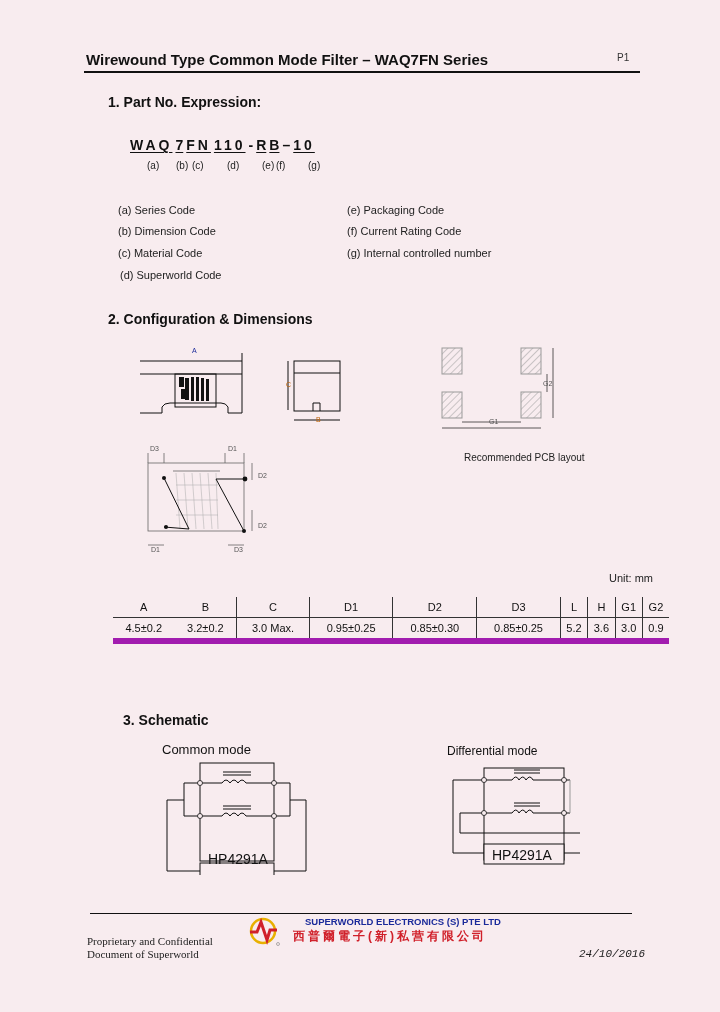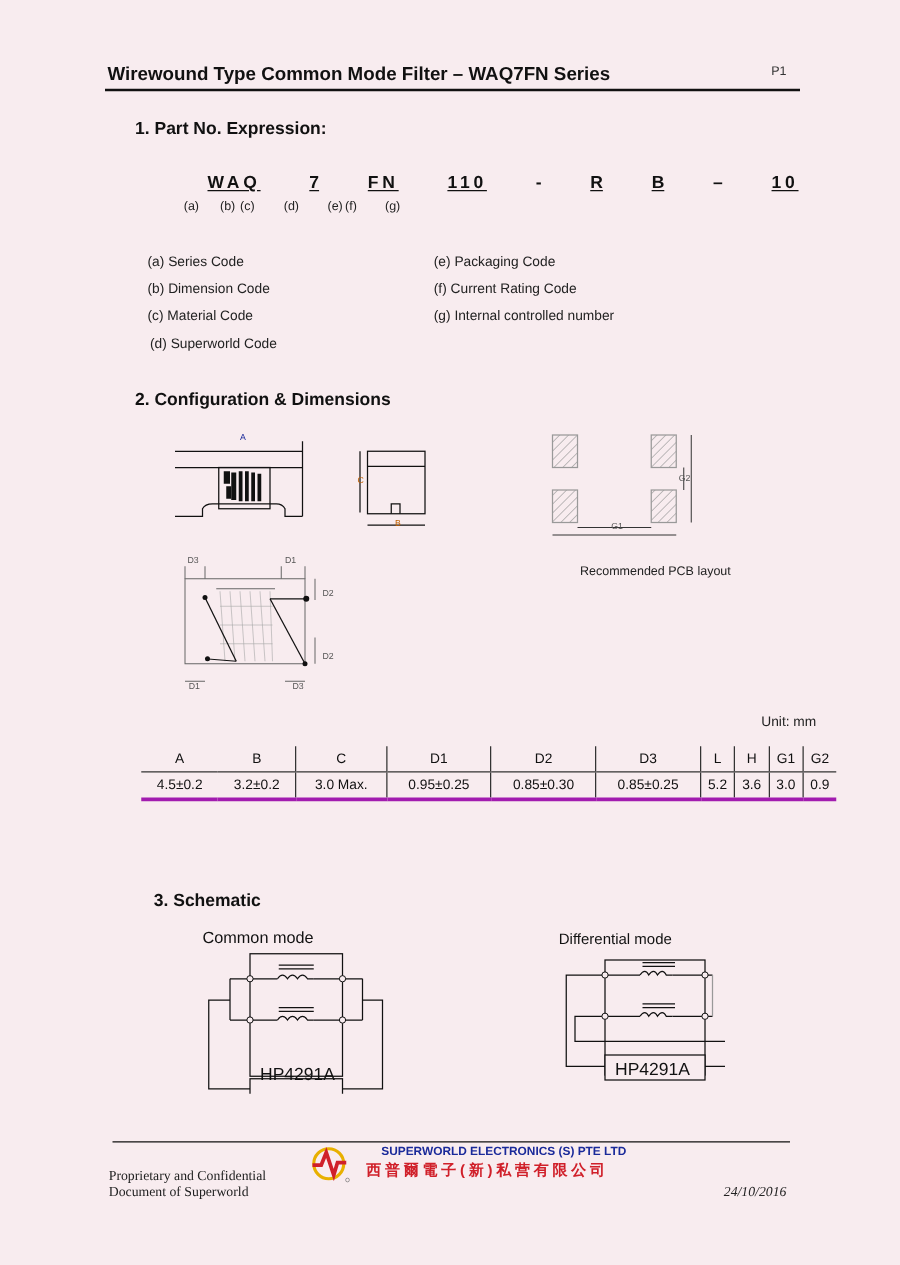--- a/index.html
+++ b/index.html
@@ -3,29 +3,29 @@
 <meta charset="utf-8">
 <style>
   html,body{margin:0;padding:0;}
   body{width:720px;height:1012px;background:#f8ecef;position:relative;overflow:hidden;font-family:"Liberation Sans",sans-serif;color:#111;}
   .abs{position:absolute;}
   .title{left:86px;top:51px;font-size:15px;font-weight:bold;}
   .pnum{left:617px;top:52px;font-size:10px;color:#333;}
   .hr{height:2px;background:#111;}
   .h2{font-size:14px;font-weight:bold;}
   .pn{left:130px;top:137px;font-size:14px;font-weight:bold;letter-spacing:0;}
-  .pn span{display:inline-block;text-decoration:underline;text-underline-offset:2px;margin-right:3px;margin-left:36px;}
+  .pn span{display:inline-block;text-decoration:underline;text-underline-offset:2px;margin-right:3px;}
   .pn span.dash{text-decoration:none;}
   .lbls{top:160px;font-size:10px;color:#222;}
   .code{font-size:11px;color:#222;}
   table.dims{position:absolute;left:113px;top:597px;width:556px;border-collapse:collapse;font-size:11px;}
   table.dims td{text-align:center;height:20px;border-left:1px solid #333;padding:0;}
   table.dims td:first-child,table.dims td:nth-child(2){border-left:none;}
   table.dims tr.hd td{border-bottom:1px solid #333;}
-  table.dims tr.vl td{border-bottom:3px solid #a21caf;}
+  table.dims tr.vl td{border-bottom:6px solid #a21caf;}
   .sm{font-size:7px;color:#555;}
   .foot{font-family:"Liberation Serif",serif;font-size:11px;color:#222;}
   .co-en{font-size:9.5px;font-weight:bold;color:#1a2a9a;}
   .co-cn{font-size:12px;font-weight:bold;color:#d0202a;letter-spacing:3px;}
   .hp{font-size:14px;font-weight:normal;}
 </style>
 </head>
 <body>
 
 <div class="abs title">Wirewound Type Common Mode Filter – WAQ7FN Series</div>
@@ -240,13 +240,13 @@
 <div class="abs foot" style="left:87px;top:935px;">Proprietary and Confidential</div>
 <div class="abs foot" style="left:87px;top:948px;">Document of Superworld</div>
 
 <svg class="abs" style="left:248px;top:916px;" width="34" height="32">
   <circle cx="15" cy="15" r="12" fill="none" stroke="#e8b000" stroke-width="2.5"></circle>
   <path d="M2 16 L9 16 L13 6 L19 24 L22 14 L29 14" fill="none" stroke="#d0202a" stroke-width="3"></path>
   <circle cx="30" cy="28" r="1.5" fill="none" stroke="#666" stroke-width="0.5"></circle>
 </svg>
 <div class="abs co-en" style="left:293px;top:916px;margin-left:12px;">SUPERWORLD ELECTRONICS (S) PTE LTD</div>
 <div class="abs co-cn" style="left:293px;top:928px;">西普爾電子(新)私营有限公司</div>
-<div class="abs foot" style="left:579px;top:948px;font-style:italic;">24/10/2016</div>
+<div class="abs foot" style="left:579px;top:948px;font-style:italic;font-family:Liberation Mono, monospace;">24/10/2016</div>
 
 </body></html>

